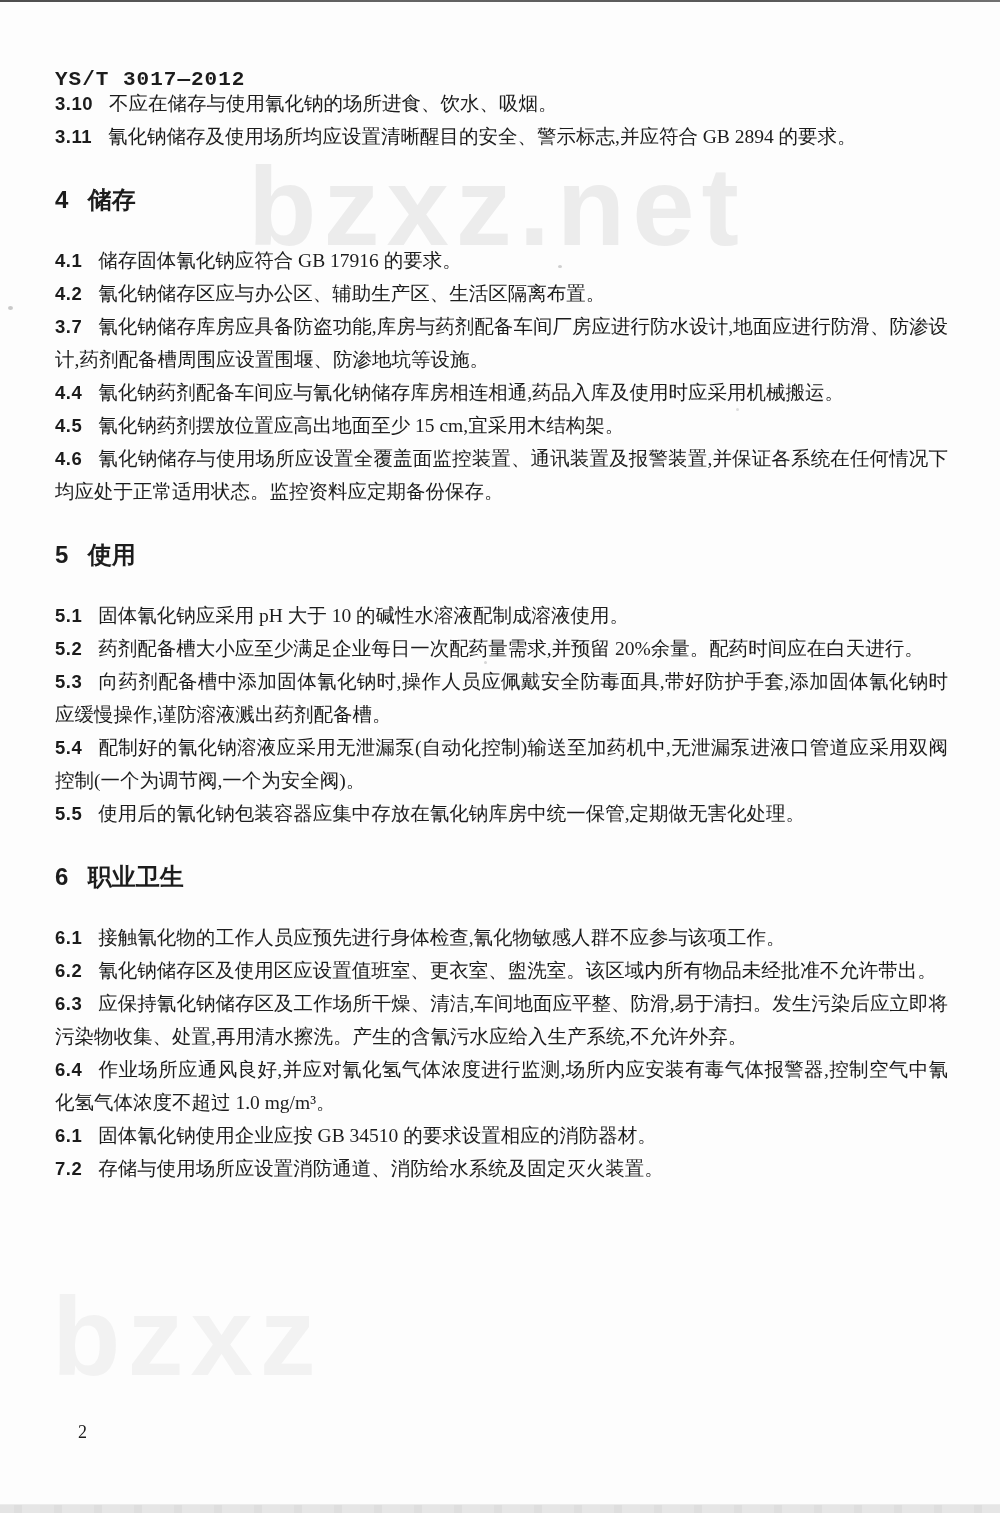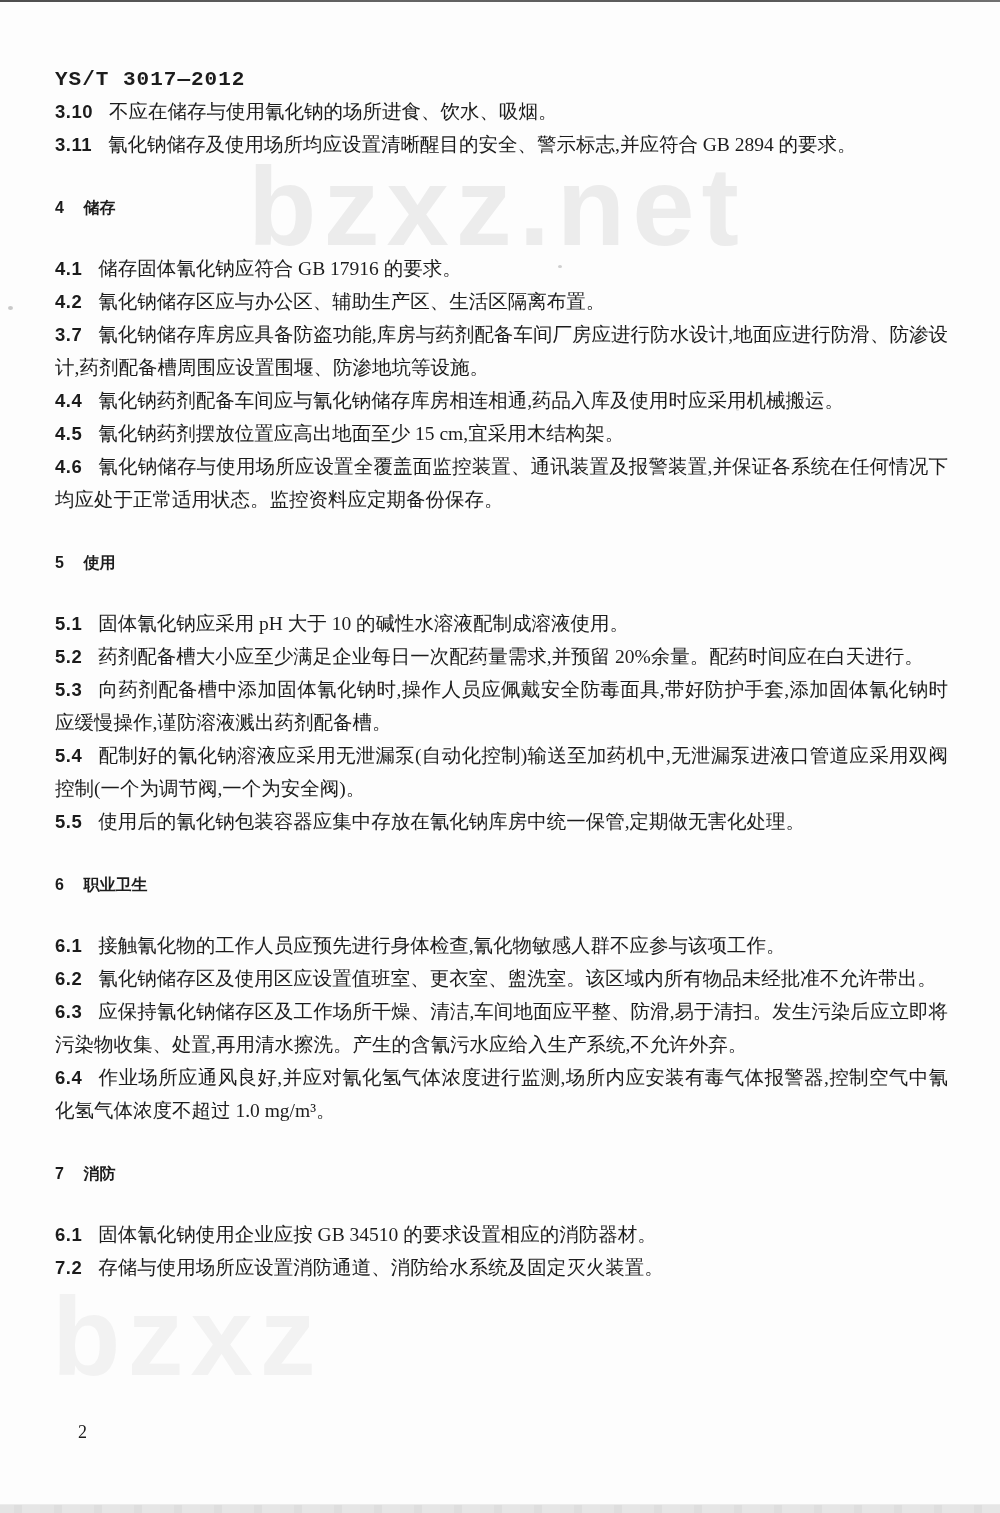--- a/index.html
+++ b/index.html
@@ -31,38 +31,38 @@
   }
   .wm-top{left:248px;top:142px;font-size:112px;letter-spacing:7px;color:#ececec;}
   .wm-bottom{left:52px;top:1272px;font-size:112px;letter-spacing:7px;color:#f2f2f2;}
   .doc-code{
     position:absolute;left:55px;top:68px;
     font-size:21px;font-weight:bold;letter-spacing:1px;
     z-index:2;
     font-family:Liberation Mono, monospace;
   }
   .content{
-    position:absolute;left:55px;right:52px;top:12px;
+    position:absolute;left:55px;right:52px;top:4px;
     padding-top:83px;
     z-index:1;
     font-size:19.5px;
     line-height:33px;
     text-align:justify;
     text-justify:inter-ideograph;
   }
   .clause{margin:0;}
   .clause .num{
     font-family:"Liberation Sans","DejaVu Sans",sans-serif;
     font-weight:bold;font-size:18.5px;
     margin-right:16px;letter-spacing:.5px;
   }
   .section{
     margin:30px 0 28px 0;
     font-family:"Liberation Sans","DejaVu Sans",sans-serif;
-    font-size:16px;font-weight:bold;line-height:33px;
+    font-size:24px;font-weight:bold;line-height:33px;
     text-align:left;
   }
   .section .num{margin-right:19px;letter-spacing:.5px;}
   .page-num{
     position:absolute;left:78px;top:1422px;
     font-size:18px;z-index:2;
     font-family:"Liberation Serif","DejaVu Serif",serif;
   }
   .speck{position:absolute;border-radius:50%;z-index:1;}
   .s1{left:558px;top:265px;width:4px;height:3px;background:#cfcfcf;}
@@ -100,21 +100,20 @@
     <p class="clause"><span class="num">5.3</span><span>向药剂配备槽中添加固体氰化钠时,操作人员应佩戴安全防毒面具,带好防护手套,添加固体氰化钠时应缓慢操作,谨防溶液溅出药剂配备槽。</span></p>
     <p class="clause"><span class="num">5.4</span><span>配制好的氰化钠溶液应采用无泄漏泵(自动化控制)输送至加药机中,无泄漏泵进液口管道应采用双阀控制(一个为调节阀,一个为安全阀)。</span></p>
     <p class="clause"><span class="num">5.5</span><span>使用后的氰化钠包装容器应集中存放在氰化钠库房中统一保管,定期做无害化处理。</span></p>
 
     <h2 class="section"><span class="num">6</span><span>职业卫生</span></h2>
     <p class="clause"><span class="num">6.1</span><span>接触氰化物的工作人员应预先进行身体检查,氰化物敏感人群不应参与该项工作。</span></p>
     <p class="clause"><span class="num">6.2</span><span>氰化钠储存区及使用区应设置值班室、更衣室、盥洗室。该区域内所有物品未经批准不允许带出。</span></p>
     <p class="clause"><span class="num">6.3</span><span>应保持氰化钠储存区及工作场所干燥、清洁,车间地面应平整、防滑,易于清扫。发生污染后应立即将污染物收集、处置,再用清水擦洗。产生的含氰污水应给入生产系统,不允许外弃。</span></p>
     <p class="clause"><span class="num">6.4</span><span>作业场所应通风良好,并应对氰化氢气体浓度进行监测,场所内应安装有毒气体报警器,控制空气中氰化氢气体浓度不超过 1.0 mg/m³。</span></p>
 
-    <h2 class="section"><span class="num">7</span><span>消防</span></h2>
     <p class="clause"><span class="num">6.1</span><span>固体氰化钠使用企业应按 GB 34510 的要求设置相应的消防器材。</span></p>
     <p class="clause"><span class="num">7.2</span><span>存储与使用场所应设置消防通道、消防给水系统及固定灭火装置。</span></p>
 
   </main>
 
   <div class="page-num">2</div>
 
   <i class="speck s1"></i>
   <i class="speck s2"></i>
   <i class="speck s3"></i>

